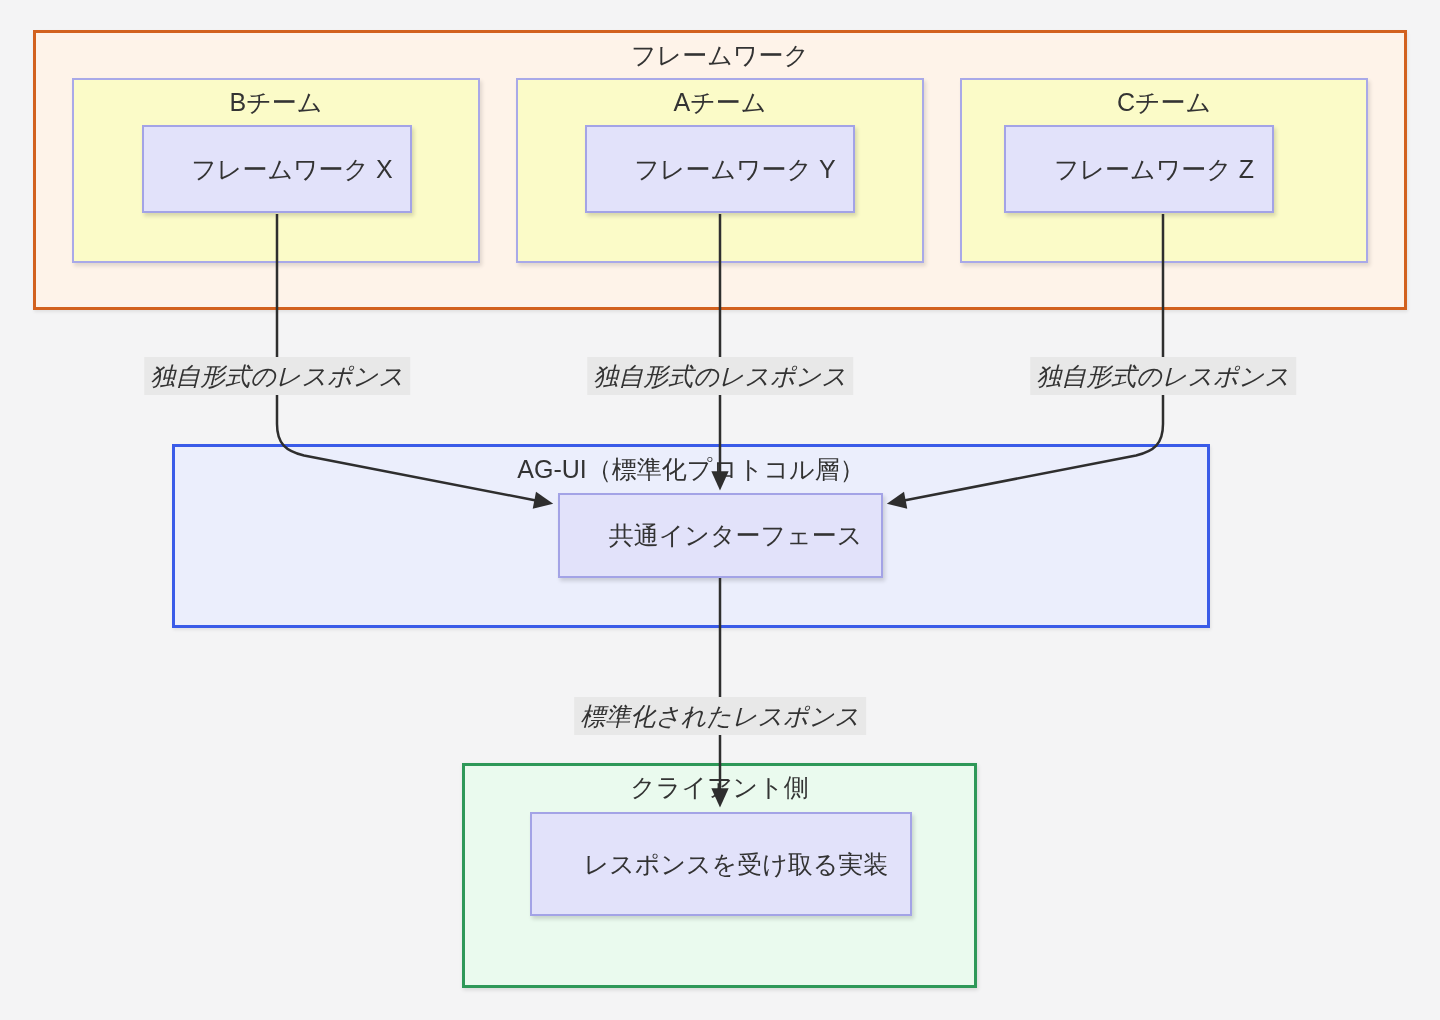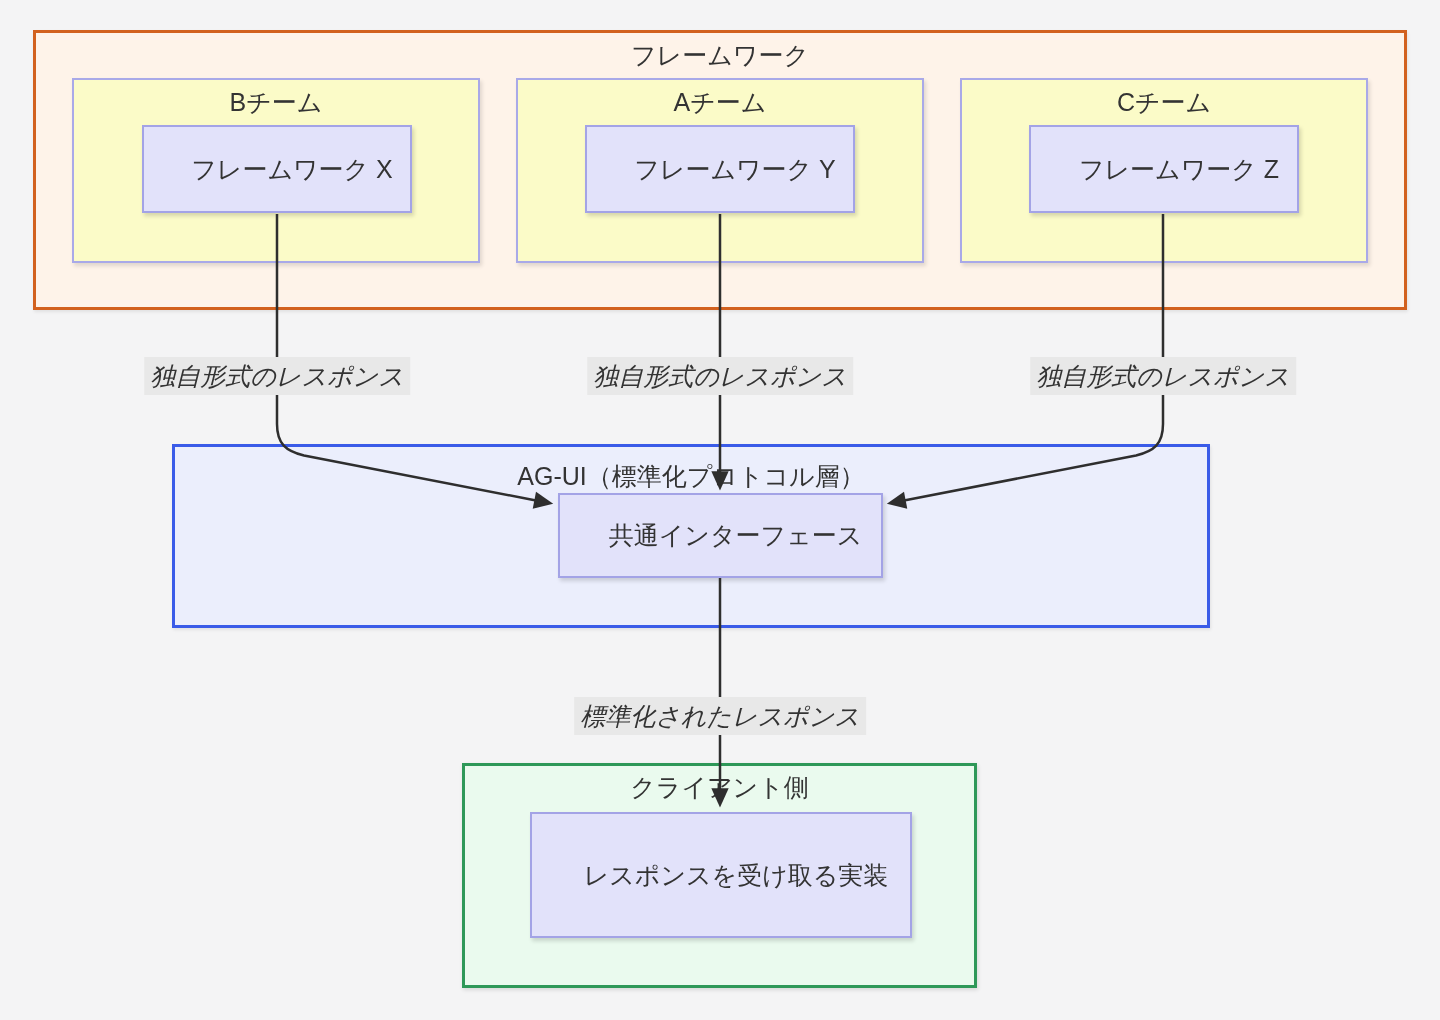--- a/index.html
+++ b/index.html
@@ -19,25 +19,25 @@
   .cluster{box-sizing:border-box;}
   .backend{left:33px;top:30px;width:1374px;height:280px;background:var(--backend-fill);border:3px solid var(--backend-border);box-shadow:1px 2px 3px rgba(0,0,0,0.08);}
   .team{background:var(--team-fill);border:2px solid var(--team-border);box-shadow:2px 3px 4px rgba(0,0,0,0.12);}
   .team-a{left:72px;top:78px;width:408px;height:185px;}
   .team-b{left:516px;top:78px;width:408px;height:185px;}
   .team-c{left:960px;top:78px;width:408px;height:185px;}
   .node{background:var(--node-fill);border:2px solid var(--node-border);box-shadow:2px 3px 4px rgba(0,0,0,0.15);
         display:flex;align-items:center;justify-content:center;font-size:25px;color:var(--text-color);text-align:center;padding-left:30px;}
   .node-x{left:142px;top:125px;width:270px;height:88px;}
   .node-y{left:585px;top:125px;width:270px;height:88px;}
-  .node-z{left:1029px;top:125px;width:270px;height:88px;}
+  .node-z{left:1004px;top:125px;width:270px;height:88px;}
   .protocol{left:172px;top:444px;width:1038px;height:184px;background:var(--protocol-fill);border:3px solid var(--protocol-border);box-shadow:1px 2px 3px rgba(0,0,0,0.08);}
   .node-common{left:558px;top:493px;width:325px;height:85px;}
   .client{left:462px;top:763px;width:515px;height:225px;background:var(--client-fill);border:3px solid var(--client-border);box-shadow:1px 2px 4px rgba(0,0,0,0.12);}
-  .node-impl{left:530px;top:812px;width:382px;height:126px;flex-direction:column;line-height:44px;}
+  .node-impl{left:530px;top:812px;width:382px;height:104px;flex-direction:column;line-height:44px;}
   .edges{position:absolute;left:0;top:0;width:1440px;height:1020px;pointer-events:none;z-index:5;}
   .edges path.edge{fill:none;stroke:var(--edge-color);stroke-width:2.5px;stroke-linejoin:round;}
   .edges marker path{fill:var(--edge-color);}
   .edge-label{position:absolute;transform:translate(-50%,-50%);background:rgba(232,232,232,0.9);background-color:var(--label-bg);
         padding:4px 6px;font-size:25px;line-height:30px;white-space:nowrap;color:var(--text-color);z-index:6;font-style:italic;}
 </style>
 </head>
 <body>
 
 <div class="canvas">
@@ -54,21 +54,21 @@
   </div>
   <div class="abs team team-c">
     <div class="cluster-title" style="top:7px;">Cチーム</div>
   </div>
 
   <div class="abs node node-x">フレームワーク X</div>
   <div class="abs node node-y">フレームワーク Y</div>
   <div class="abs node node-z">フレームワーク Z</div>
 
   <div class="abs cluster protocol">
-    <div class="cluster-title" style="top:14px;">AG-UI（標準化プロトコル層）</div>
+    <div class="cluster-title" style="top:7px;">AG-UI（標準化プロトコル層）</div>
   </div>
   <div class="abs node node-common">共通インターフェース</div>
 
   <div class="abs cluster client">
     <div class="cluster-title" style="top:6px;">クライアント側</div>
   </div>
   <div class="abs node node-impl">
     <div>レスポンスを受け取る実装</div>
   </div>
 

